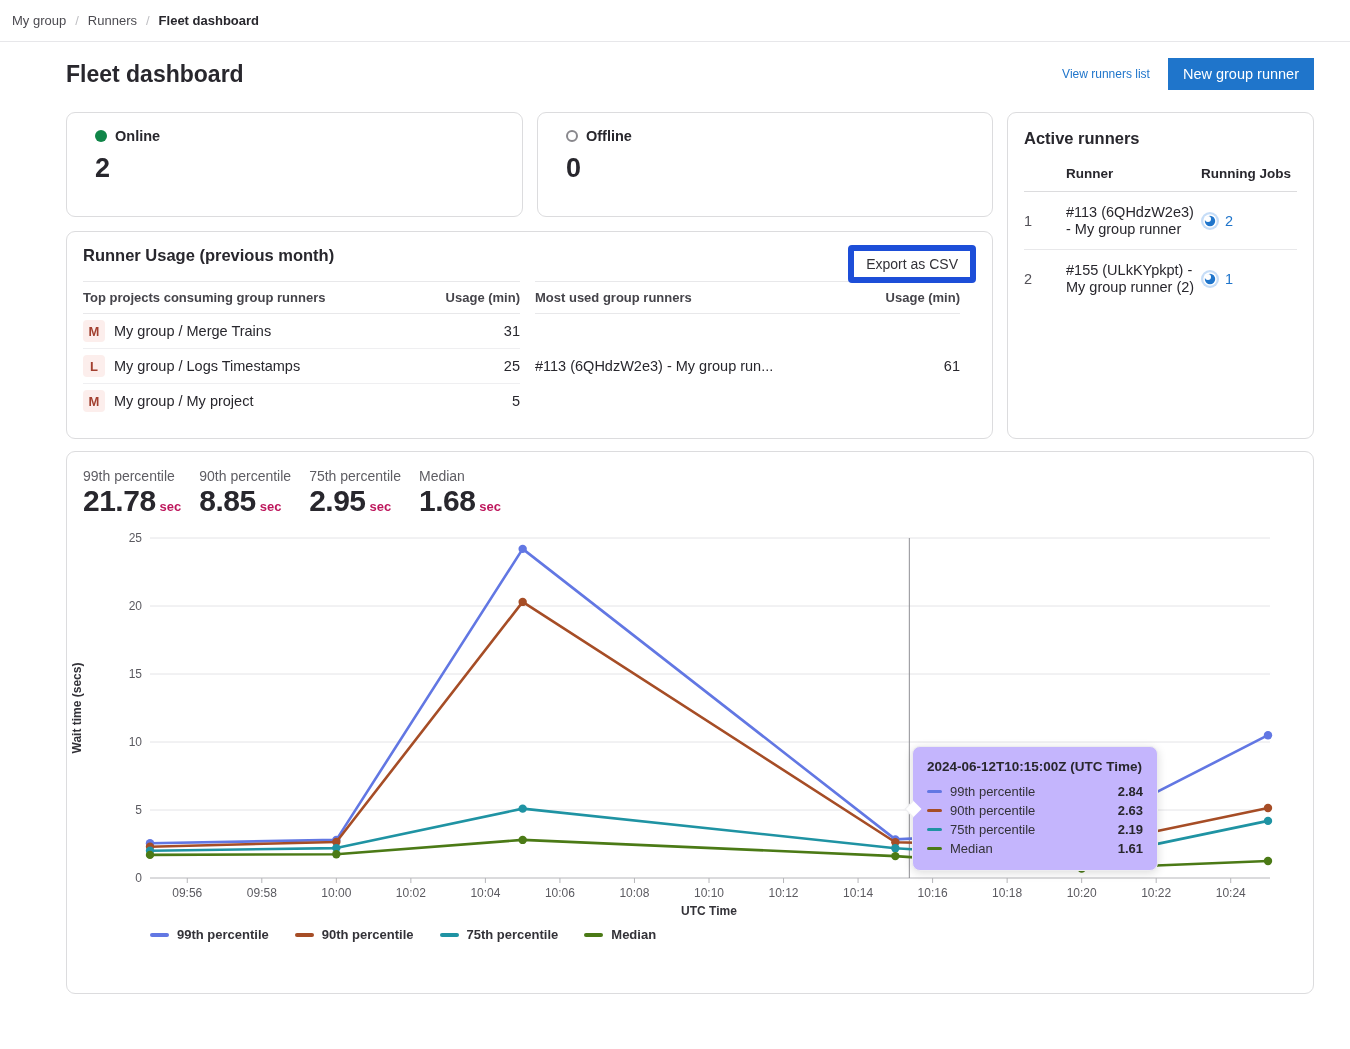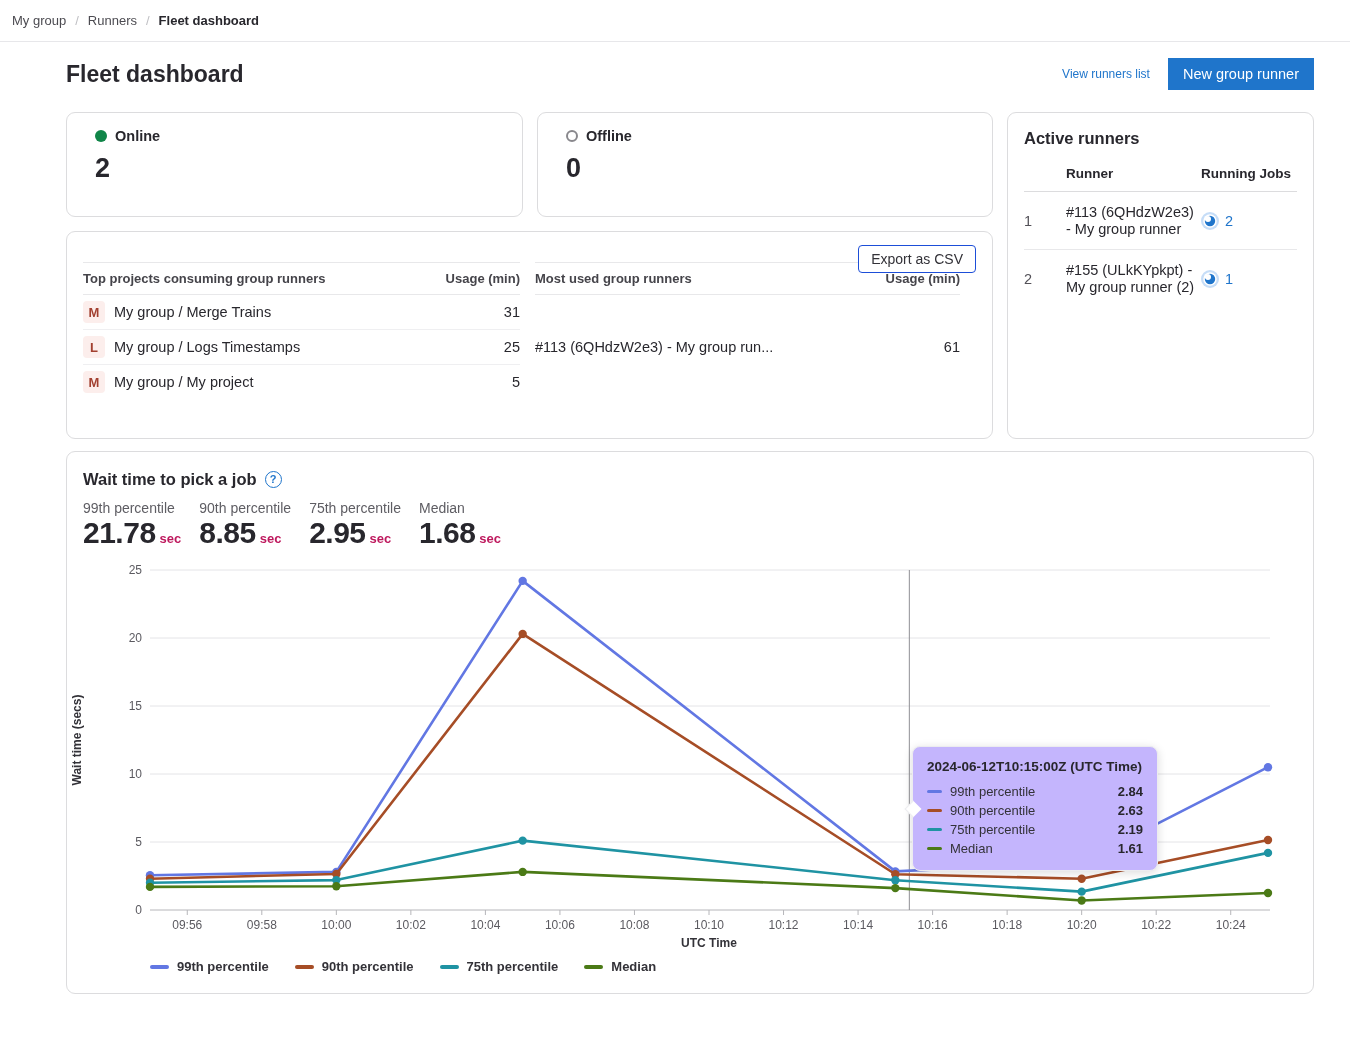--- a/index.html
+++ b/index.html
@@ -46,21 +46,21 @@
   .stat-card{padding:15px 28px;}
   .stat-card .card-label{display:flex;align-items:center;gap:8px;font-weight:600;font-size:14.5px;}
   .dot-online{width:12px;height:12px;border-radius:50%;background:var(--online-green);display:inline-block;}
   .dot-offline{width:12px;height:12px;border-radius:50%;border:2px solid #89888d;display:inline-block;}
   .stat-card .card-count{font-size:27px;font-weight:600;margin-top:9px;line-height:30px;}
   
   .usage-panel{position:relative;padding:14px 16px;}
   .panel-title{font-size:16.5px;font-weight:700;margin:0;}
   .btn-secondary{
     position:absolute;top:13px;right:16px;
-    background:#fff;border:1px solid #1d4ed8;border-radius:4px;
+    background:#fff;border:6px solid #1d4ed8;border-radius:4px;
     font-size:14px;color:#333238;padding:5px 12px;cursor:pointer;font-family:inherit;
   }
   .usage-tables{display:flex;gap:15px;margin-top:16px;}
   table{border-collapse:collapse;}
   .usage-table{width:437px;}
   .usage-table.right{width:425px;}
   .usage-table th{
     font-size:13px;font-weight:700;color:#45444a;text-align:left;
     border-top:1px solid #e8e8ea;border-bottom:1px solid #e8e8ea;
     padding:8px 0;
@@ -160,20 +160,21 @@
         <div class="panel stat-card">
           <div class="card-label">
             <span class="dot-offline"></span>
             <span>Offline</span>
           </div>
           <div class="card-count">0</div>
         </div>
       </div>
 
       <div class="panel usage-panel">
+        <h2 class="panel-title">Runner Usage (previous month)</h2>
         <button class="btn-secondary">Export as CSV</button>
         <div class="usage-tables">
           <table class="usage-table">
             <thead>
               <tr>
                 <th>Top projects consuming group runners</th>
                 <th class="num">Usage (min)</th>
               </tr>
             </thead>
             <tbody>
@@ -265,24 +266,20 @@
                 <span>1</span>
               </span>
             </td>
           </tr>
         </tbody>
       </table>
     </div>
   </div>
 
   <div class="panel wait-panel">
-    <div class="wait-title-row">
-      <h2 class="panel-title">Wait time to pick a job</h2>
-      <span class="help-icon">?</span>
-    </div>
 
     <div class="stats-row">
       <div class="stat-block">
         <div class="stat-label">99th percentile</div>
         <div class="stat-value"><span>21.78</span><span class="stat-unit">sec</span></div>
       </div>
       <div class="stat-block">
         <div class="stat-label">90th percentile</div>
         <div class="stat-value"><span>8.85</span><span class="stat-unit">sec</span></div>
       </div>

